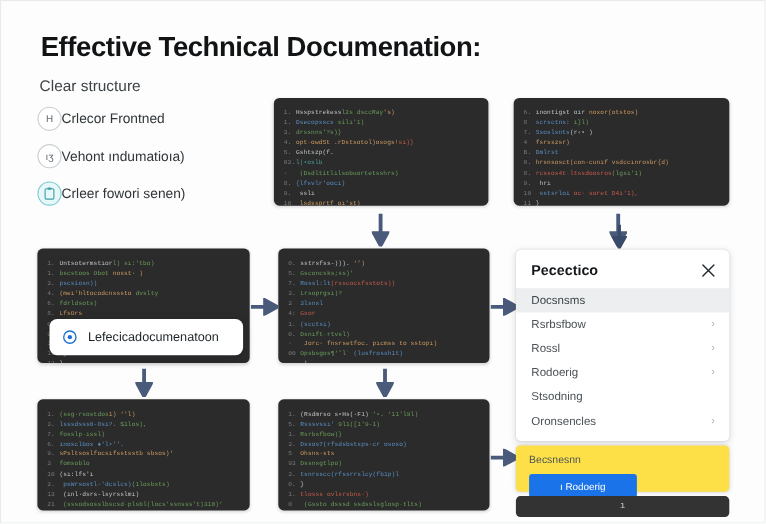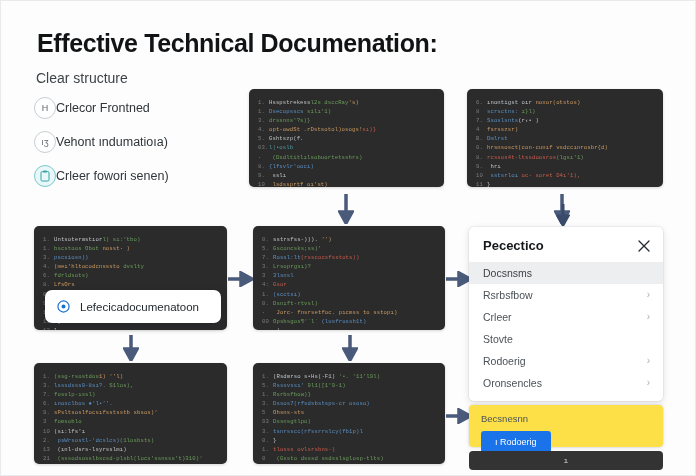--- a/index.html
+++ b/index.html
@@ -113,21 +113,21 @@
     background: #fde047;
     border-radius: 4px;
     box-shadow: 0 1px 5px rgba(20,25,35,0.10), 0 0 0 1px rgba(0,0,0,0.04);
     padding: 8px 12px 11px 12px;
   }
   .brlabel { font-size: 9.5px; color: #4d5458; margin-bottom: 7px; }
   .brbtn {
     display: inline-block;
     background: #1a73e8; color: #ffffff;
     font-size: 9px; border-radius: 3px;
-    padding: 6px 14px; border: none; cursor: pointer;
+    padding: 6px 28px; border: none; cursor: pointer;
     white-space: nowrap;
   }
   .darkbar {
     position: absolute;
     background: #333333; border-radius: 4px;
     display: flex; align-items: center; justify-content: center;
     color: #cfd3d6; font-size: 8px;
     font-family: "Liberation Mono", monospace;
   }
 </style>
@@ -290,30 +290,30 @@
     <div class="panel-list">
       <div class="prow sel">
         <span>Docsnsms</span>
         <span class="chev"></span>
       </div>
       <div class="prow">
         <span>Rsrbsfbow</span>
         <span class="chev">›</span>
       </div>
       <div class="prow">
-        <span>Crleer</span>
+        <span>Rossl</span>
         <span class="chev">›</span>
-      </div>
-      <div class="prow">
-        <span>Stovte</span>
-        <span class="chev"></span>
       </div>
       <div class="prow">
         <span>Rodoerig</span>
         <span class="chev">›</span>
+      </div>
+      <div class="prow">
+        <span>Stsodning</span>
+        <span class="chev"></span>
       </div>
       <div class="prow">
         <span>Oronsencles</span>
         <span class="chev">›</span>
       </div>
 
     </div>
   </div>
 
   <div class="brcard" style="left:468px; top:404px; width:194px; height:42px;">

